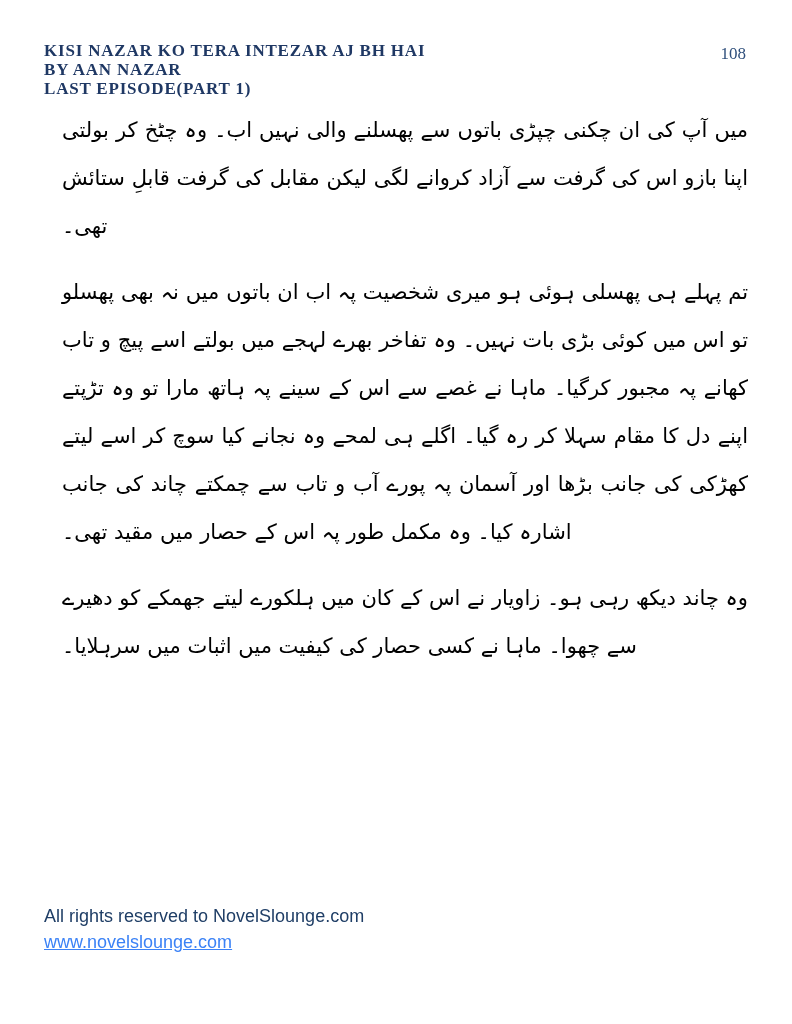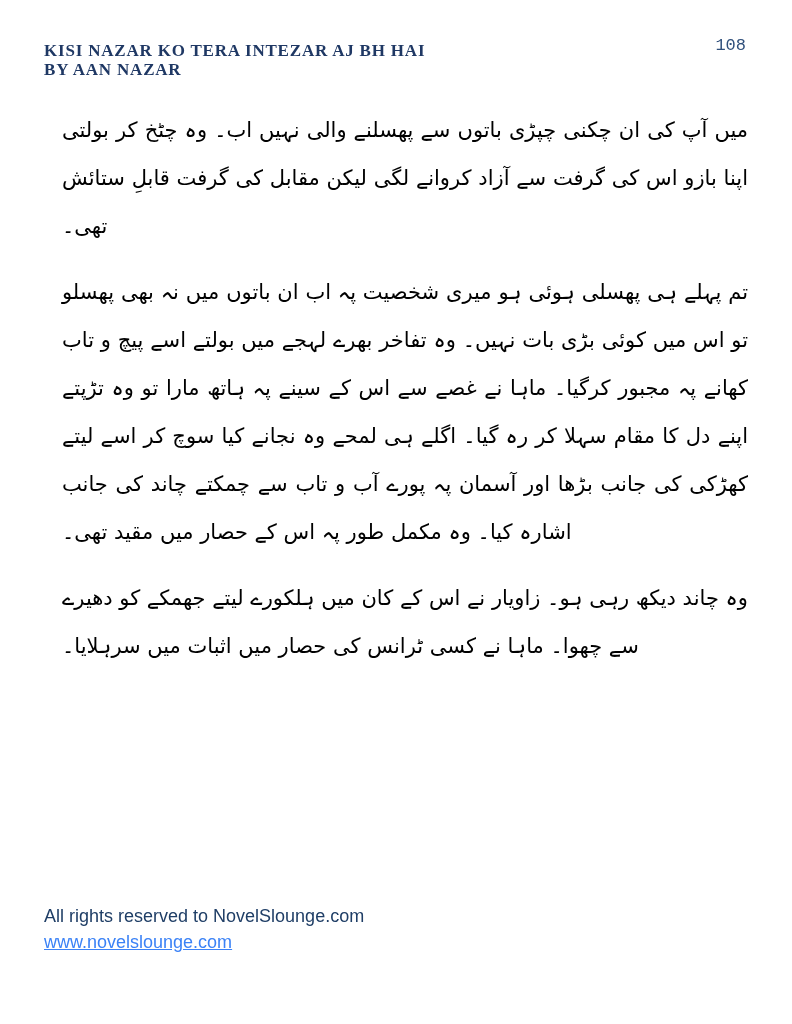--- a/index.html
+++ b/index.html
@@ -27,24 +27,24 @@
     font-family: "Liberation Serif", serif;
     font-weight: bold;
     font-size: 17px;
     line-height: 19px;
     letter-spacing: 0.8px;
   }
   .header .hline { white-space: nowrap; }
 
   .page-number {
     position: absolute;
-    top: 36px;
+    top: 44px;
     right: 46px;
     color: #30507c;
-    font-family: Liberation Mono, monospace;
+    font-family: Liberation Serif, serif;
     font-size: 17px;
   }
 
   
   .urdu-body {
     position: absolute;
     top: 106px;
     left: 44px;
     width: 704px;
   }
@@ -76,28 +76,29 @@
   }
 </style>
 </head>
 <body>
 
 <div class="page">
 
   <div class="header">
     <div class="hline">KISI NAZAR KO TERA INTEZAR AJ BH HAI</div>
     <div class="hline">BY AAN NAZAR</div>
+    <div class="hline">LAST EPISODE(PART 1)</div>
   </div>
 
   <div class="page-number">108</div>
 
   <div class="urdu-body">
     <p>میں آپ کی ان چکنی چپڑی باتوں سے پھسلنے والی نہیں اب۔ وہ چٹخ کر بولتی اپنا بازو اس کی گرفت سے آزاد کروانے لگی لیکن مقابل کی گرفت قابلِ ستائش تھی۔</p>
     <p>تم پہلے ہی پھسلی ہوئی ہو میری شخصیت پہ اب ان باتوں میں نہ بھی پھسلو تو اس میں کوئی بڑی بات نہیں۔ وہ تفاخر بھرے لہجے میں بولتے اسے پیچ و تاب کھانے پہ مجبور کرگیا۔ ماہا نے غصے سے اس کے سینے پہ ہاتھ مارا تو وہ تڑپتے اپنے دل کا مقام سہلا کر رہ گیا۔ اگلے ہی لمحے وہ نجانے کیا سوچ کر اسے لیتے کھڑکی کی جانب بڑھا اور آسمان پہ پورے آب و تاب سے چمکتے چاند کی جانب اشارہ کیا۔ وہ مکمل طور پہ اس کے حصار میں مقید تھی۔</p>
-    <p>وہ چاند دیکھ رہی ہو۔ زاویار نے اس کے کان میں ہلکورے لیتے جھمکے کو دھیرے سے چھوا۔ ماہا نے کسی ٹرانس کی حصار میں اثبات میں سرہلایا۔</p>
+    <p>وہ چاند دیکھ رہی ہو۔ زاویار نے اس کے کان میں ہلکورے لیتے جھمکے کو دھیرے سے چھوا۔ ماہا نے کسی حصار کی کیفیت میں اثبات میں سرہلایا۔</p>
   </div>
 
   <div class="footer">
     <div>All rights reserved to NovelSlounge.com</div>
     <a href="#">www.novelslounge.com</a>
   </div>
 
 </div>
 
 </body></html>

